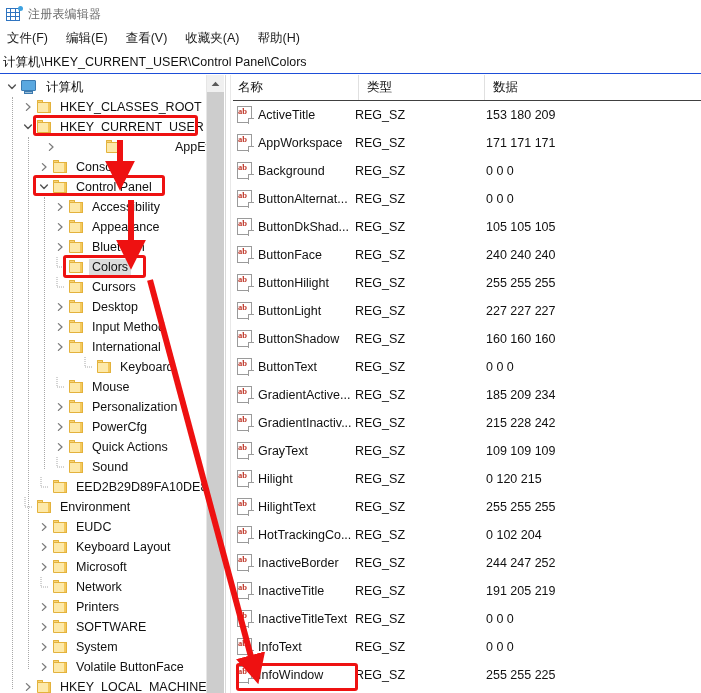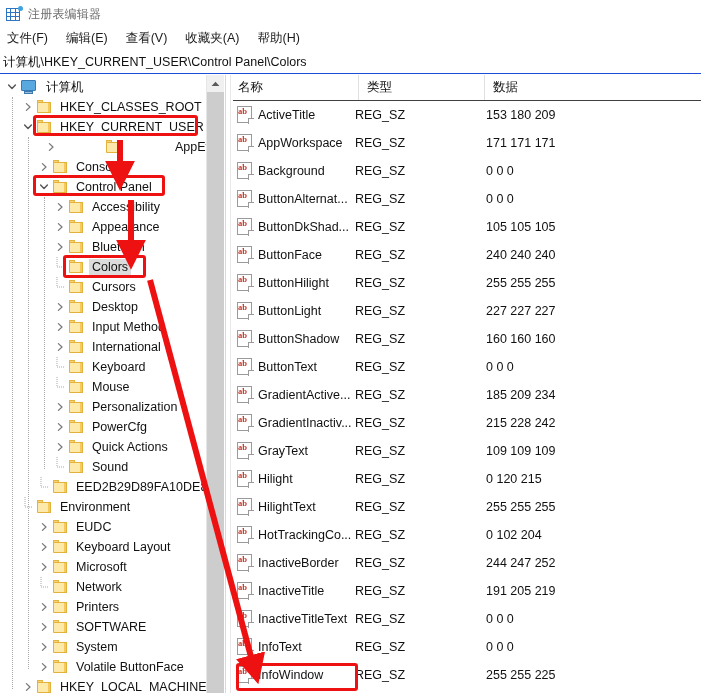--- a/index.html
+++ b/index.html
@@ -480,21 +480,21 @@
                 <path d="M3.4 1.6 L7 5 L3.4 8.4" stroke="#7a7a7a" stroke-width="1.3" fill="none" stroke-linecap="round" stroke-linejoin="round"></path>
               </svg>
             </span>
             <span class="folder">
               <span class="ft"></span>
               <span class="fb"></span>
               <span class="fs"></span>
             </span>
             <span class="tlabel">International</span>
           </div>
-          <div class="trow" style="padding-left: 52px;">
+          <div class="trow" style="padding-left: 80px;">
             <span class="twist">
               <svg width="12" height="20" viewBox="0 0 12 20">
                 <path d="M3 0 L3 10 L10 10" stroke="#a8a8a8" stroke-width="1" fill="none" stroke-dasharray="1 1"></path>
               </svg>
             </span>
             <span class="folder">
               <span class="ft"></span>
               <span class="fb"></span>
               <span class="fs"></span>
             </span>

